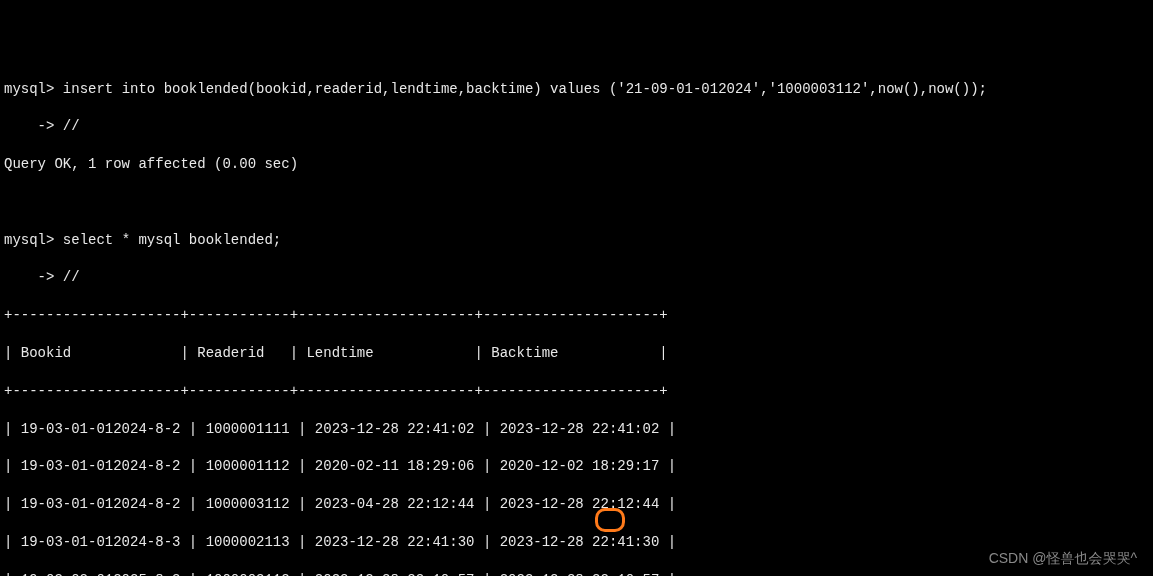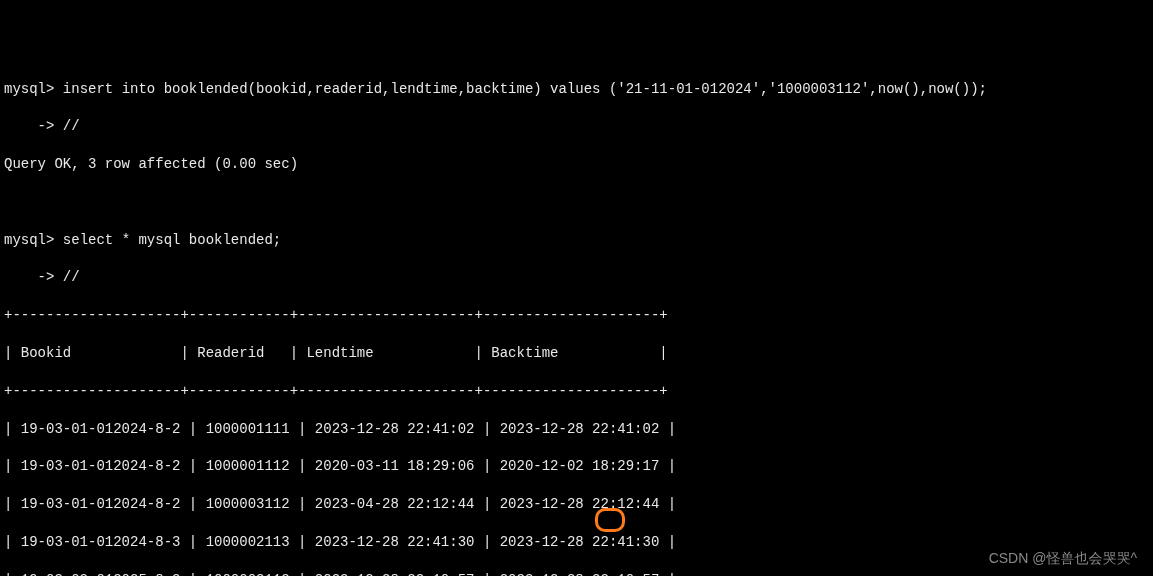--- a/index.html
+++ b/index.html
@@ -39,31 +39,31 @@
       font-size: 14px;
       font-family: Arial, sans-serif;
       margin-top: 14px;
     }
   </style>
 </head>
 <body>
 
 
 
-<div class="line"><span>mysql&gt;</span> <span>insert into booklended(bookid,readerid,lendtime,backtime) values ('21-11-01-012024','1000003112',now(),now());</span></div>
+<div class="line"><span>mysql&gt;</span> <span>insert into booklended(bookid,readerid,lendtime,backtime) values ('21-09-01-012024','1000003112',now(),now());</span></div>
 <div class="line"><span>    -&gt;</span> <span>//</span></div>
-<div class="line">Query OK, 3 row affected (0.00 sec)</div>
+<div class="line">Query OK, 1 row affected (0.00 sec)</div>
 <div class="line"> </div>
 <div class="line"><span>mysql&gt;</span> <span>select * mysql booklended;</span></div>
 <div class="line"><span>    -&gt;</span> <span>//</span></div>
 <div class="line">+--------------------+------------+---------------------+---------------------+</div>
 <div class="line">| Bookid             | Readerid   | Lendtime            | Backtime            |</div>
 <div class="line">+--------------------+------------+---------------------+---------------------+</div>
 <div class="line">| 19-03-01-012024-8-2 | 1000001111 | 2023-12-28 22:41:02 | 2023-12-28 22:41:02 |</div>
-<div class="line">| 19-03-01-012024-8-2 | 1000001112 | 2020-03-11 18:29:06 | 2020-12-02 18:29:17 |</div>
+<div class="line">| 19-03-01-012024-8-2 | 1000001112 | 2020-02-11 18:29:06 | 2020-12-02 18:29:17 |</div>
 <div class="line">| 19-03-01-012024-8-2 | 1000003112 | 2023-04-28 22:12:44 | 2023-12-28 22:12:44 |</div>
 <div class="line">| 19-03-01-012024-8-3 | 1000002113 | 2023-12-28 22:41:30 | 2023-12-28 22:41:30 |</div>
 <div class="line">| 19-03-02-012025-8-3 | 1000003112 | 2023-12-28 22:10:57 | 2023-12-28 22:10:57 |</div>
 
 
 
 
 
 
 

